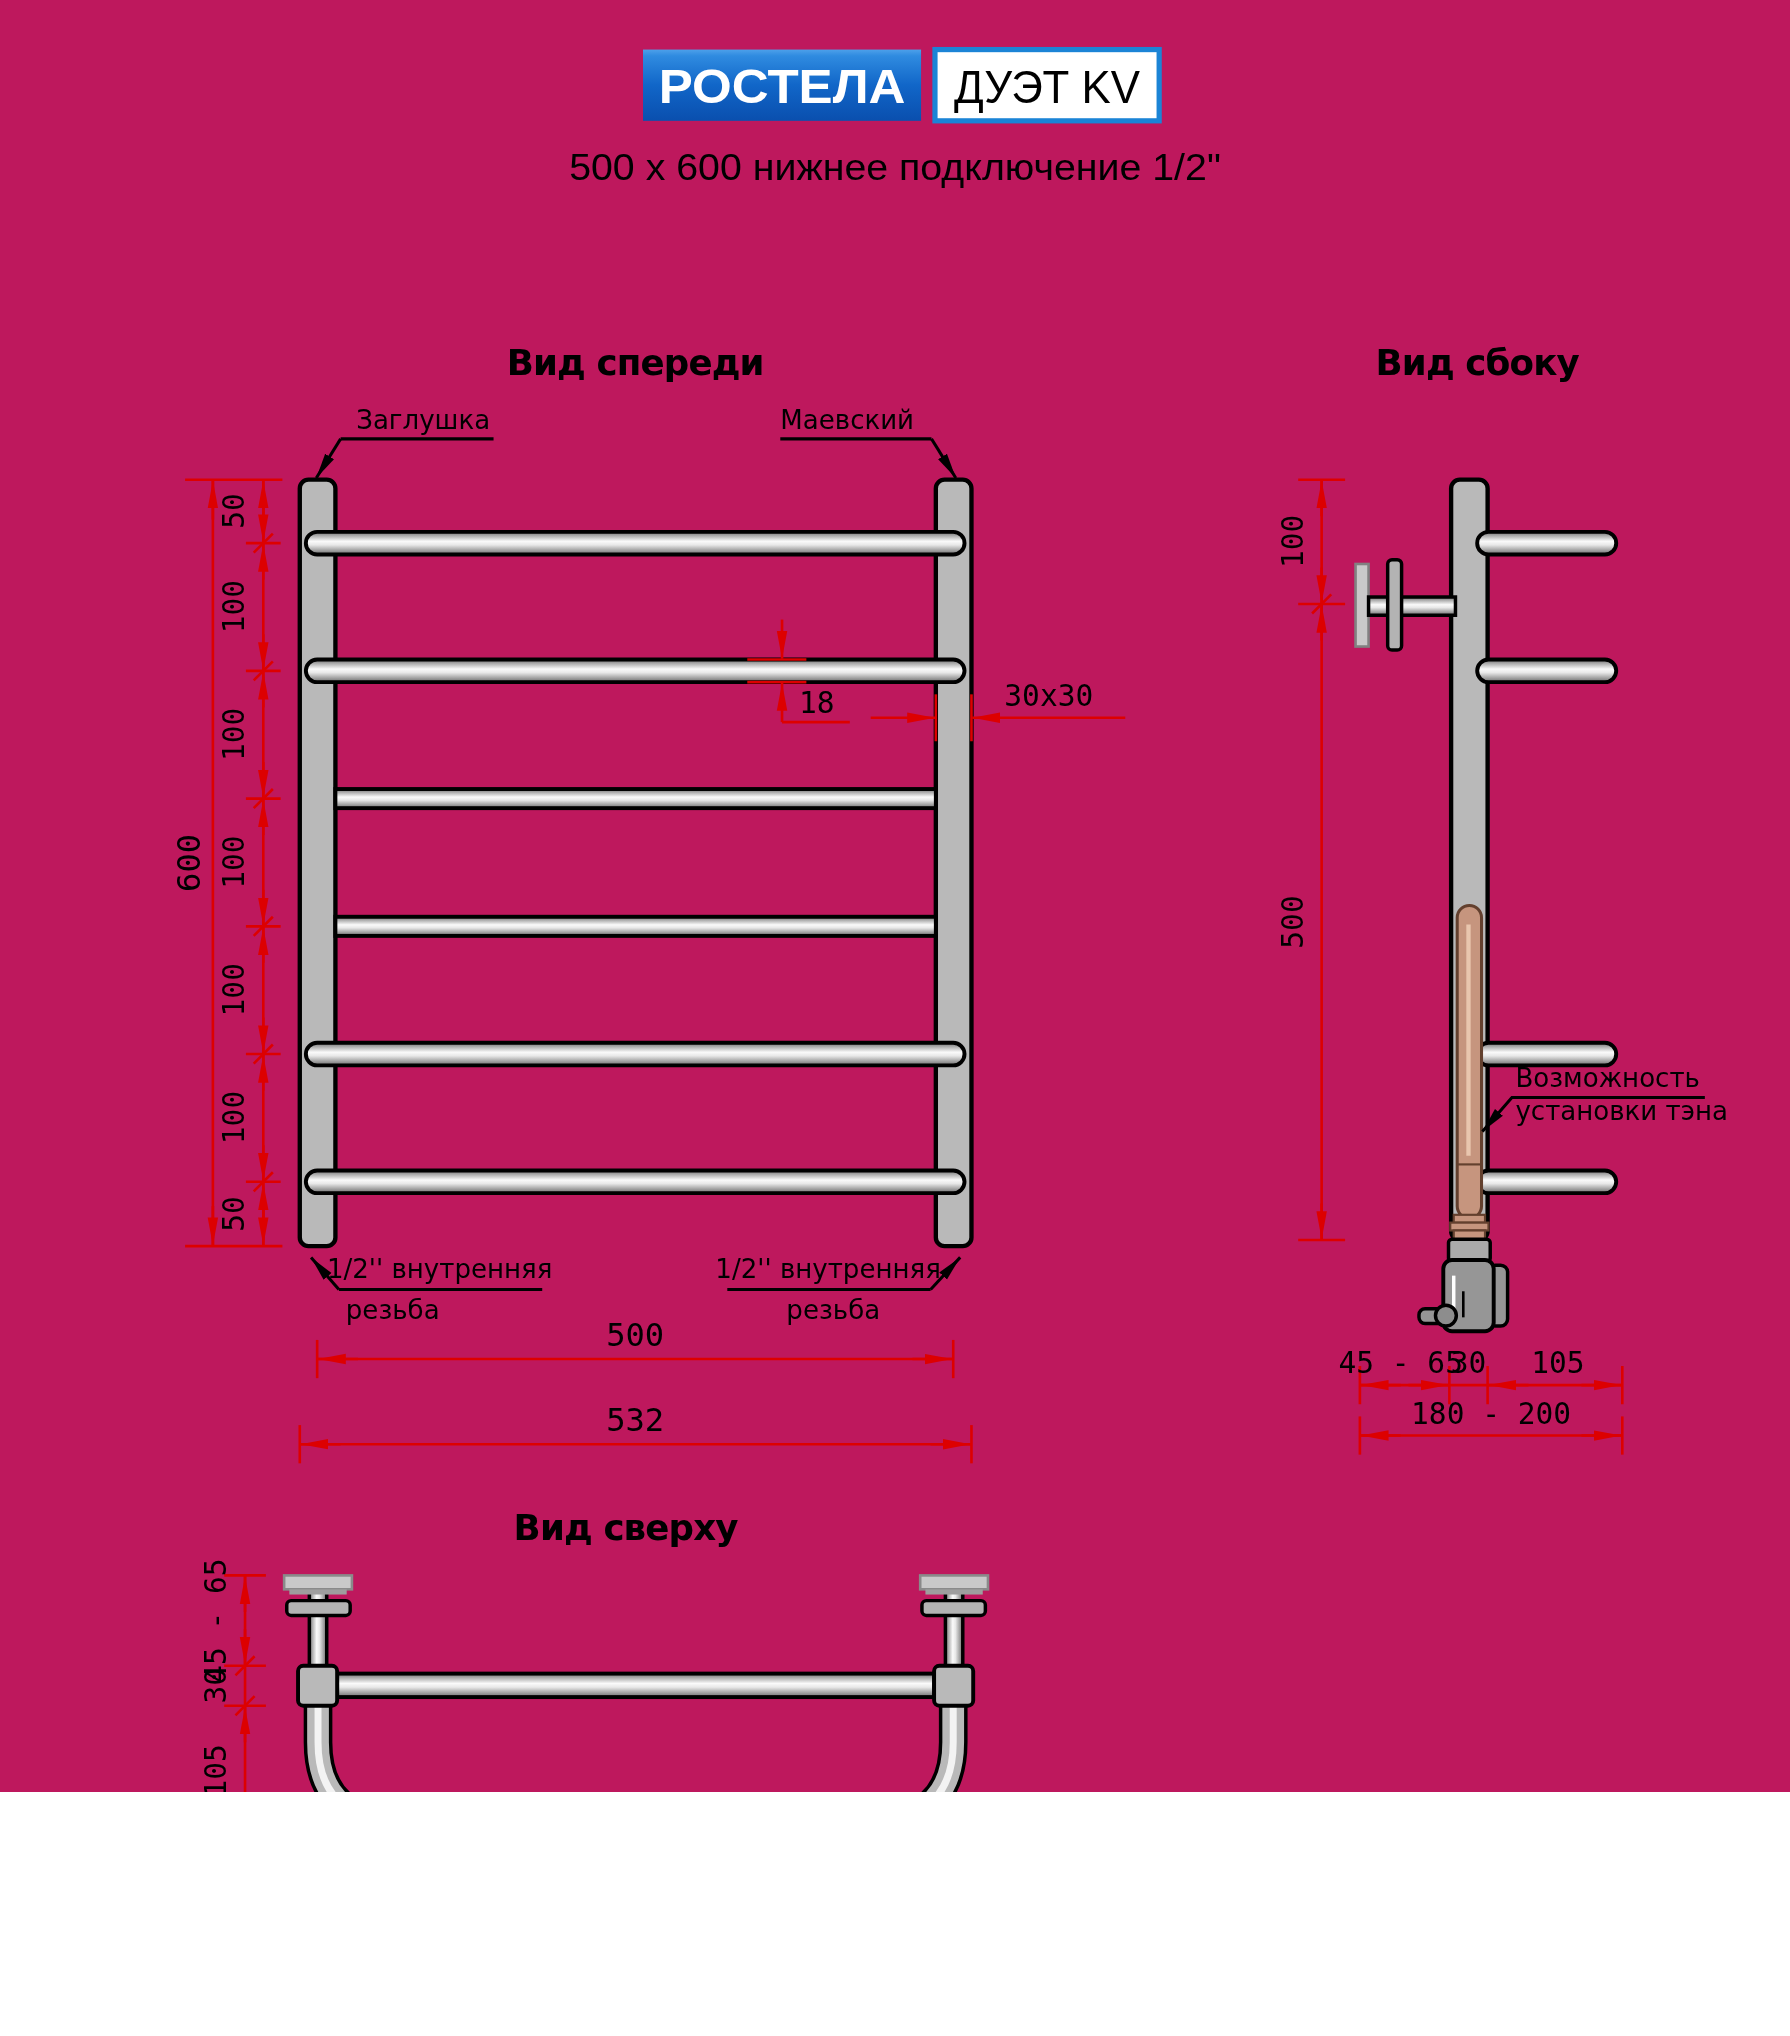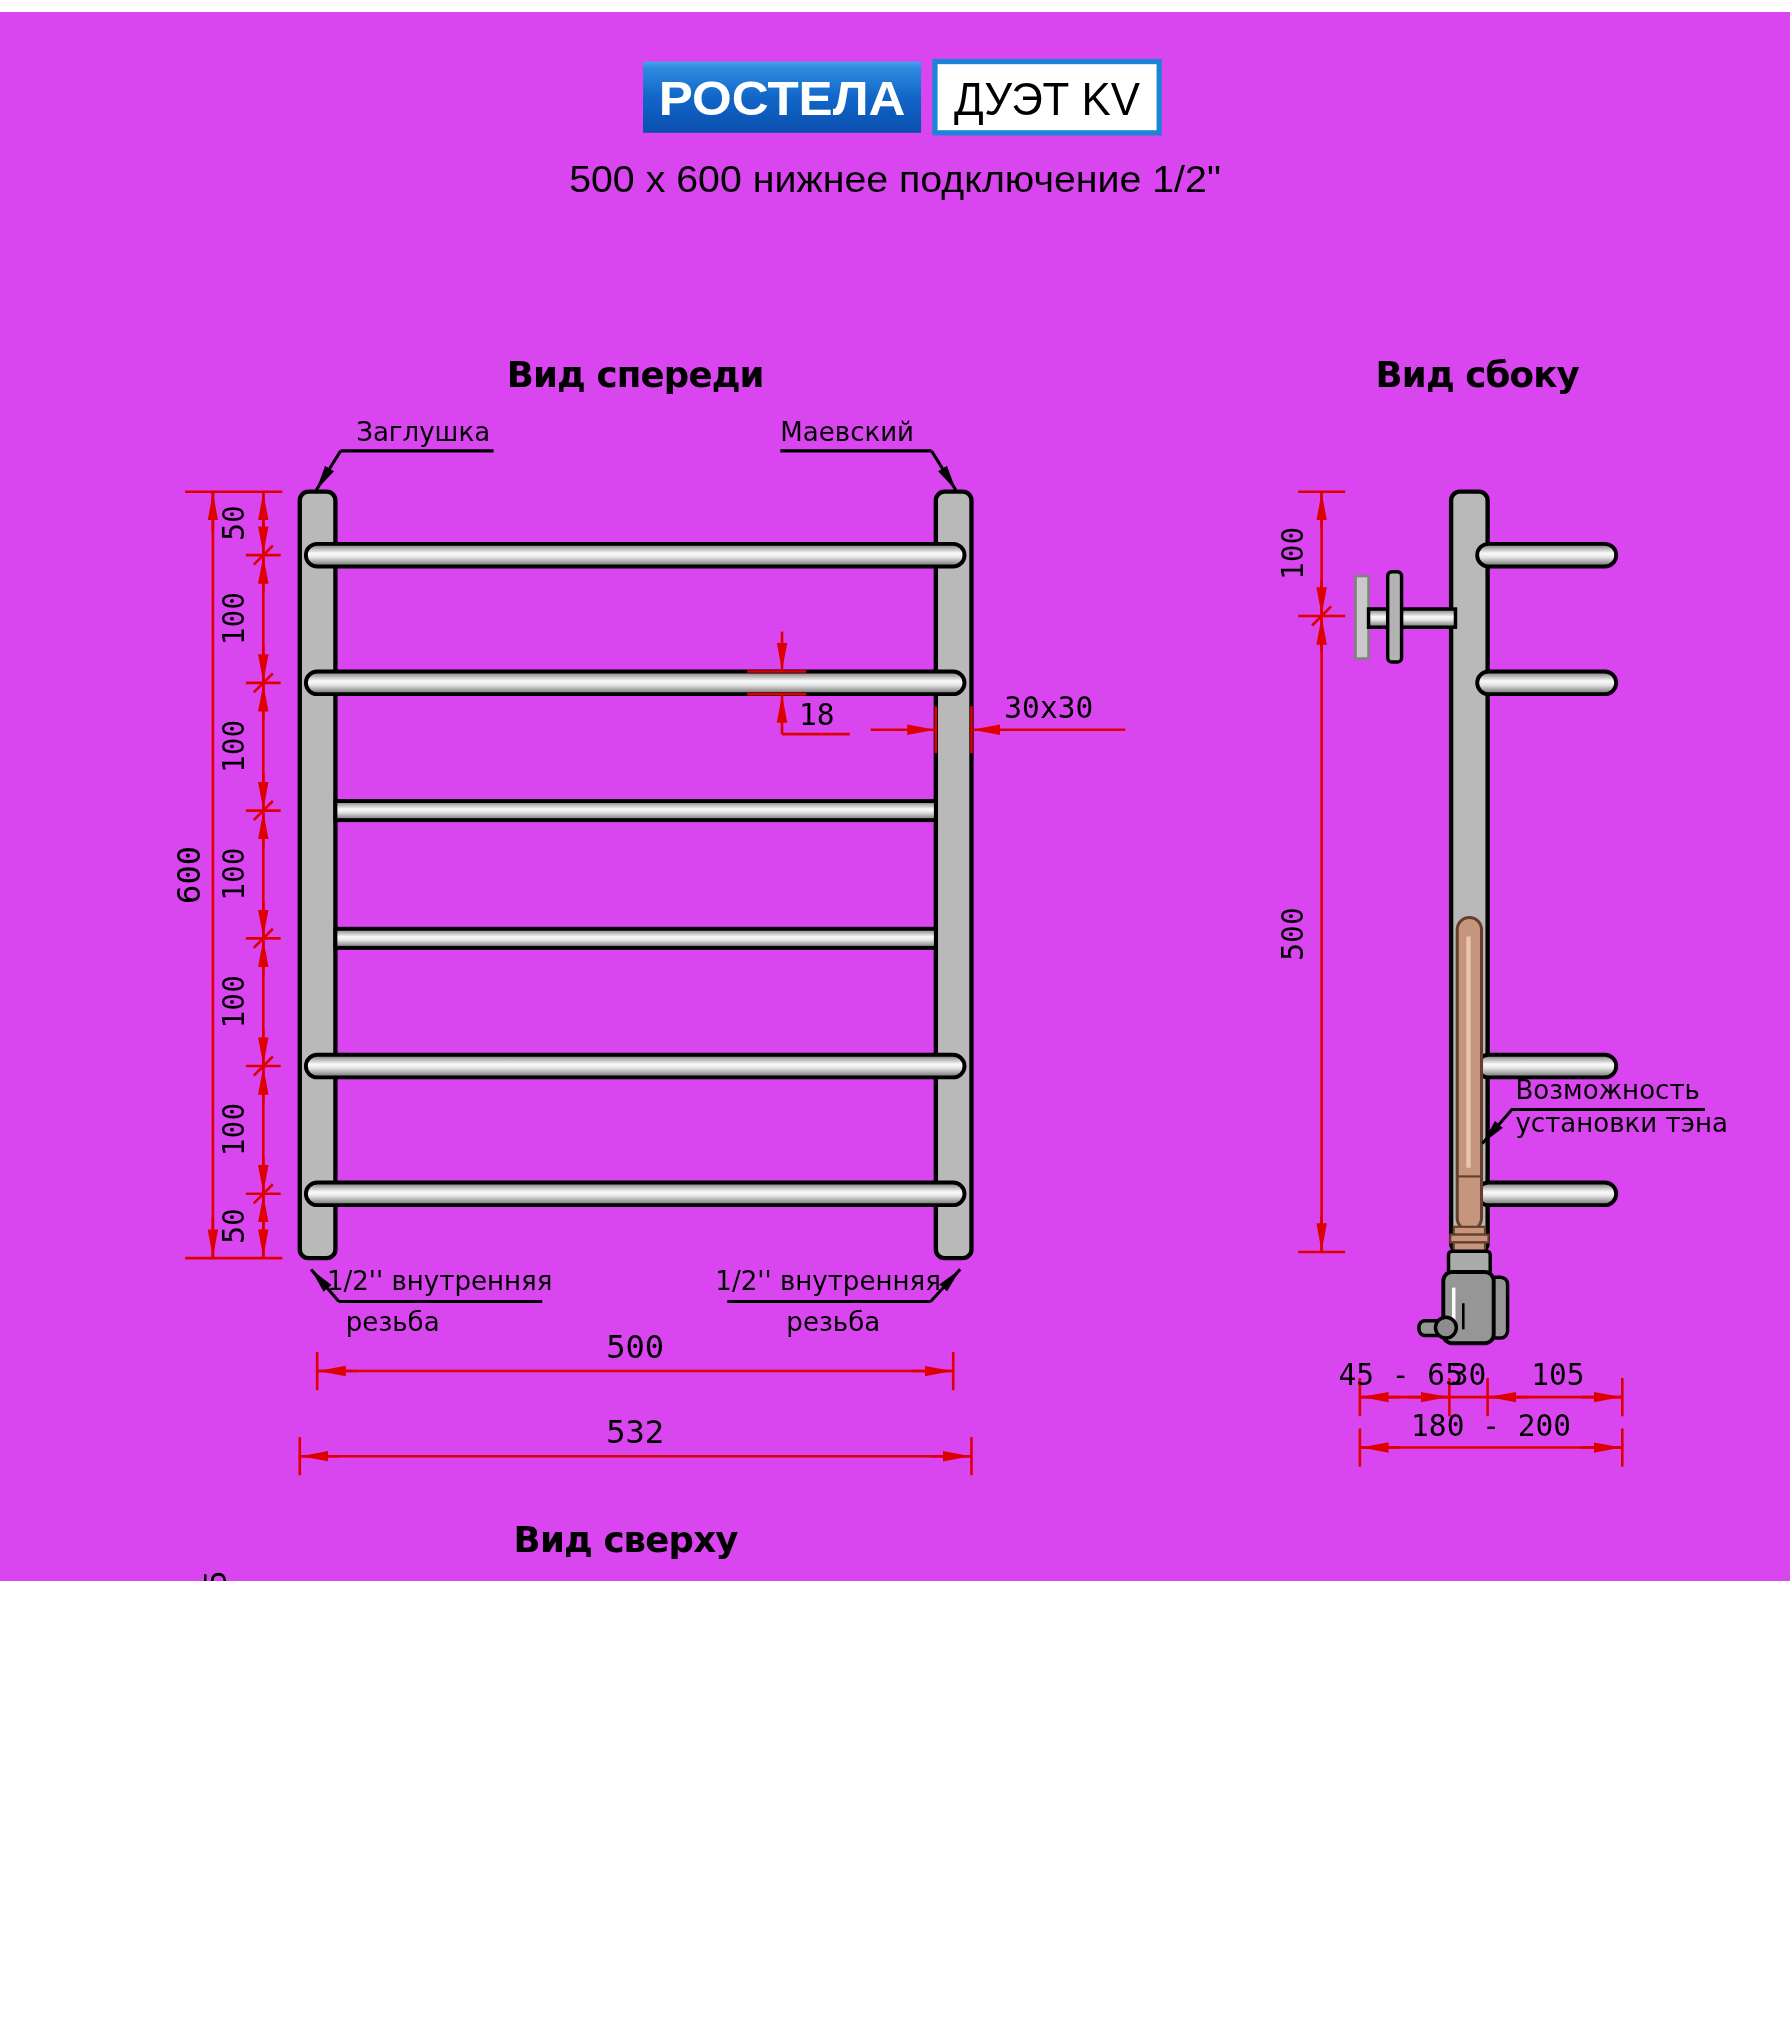--- a/index.html
+++ b/index.html
@@ -1,16 +1,16 @@
 <!DOCTYPE html>
 <html style="font-size:14px"><head>
 <meta charset="utf-8">
 <style>
   html,body{margin:0;padding:0;background:#ffffff;}
-  .page{position:relative;width:1790px;height:1569px;background:#d946ef;overflow:hidden;margin-top:12px;}
+  .page{position:relative;width:1790px;height:1792px;background:#be185d;overflow:hidden;}
   svg{position:absolute;left:0;top:0;}
   text{font-family:"DejaVu Sans",sans-serif;fill:#000;}
   .dim{font:34px "DejaVu Sans Mono",monospace;}
   .dimBig{font:37px "DejaVu Sans Mono",monospace;}
   .ann{font:30px "DejaVu Sans",sans-serif;}
   .ttl{font:bold 41px "DejaVu Sans",sans-serif;letter-spacing:-1px;}
   .brand{font:bold 56px "Liberation Sans",sans-serif;fill:#ffffff;}
   .model{font:54px "Liberation Sans",sans-serif;fill:#000;}
   .sub{font:43px "Liberation Sans",sans-serif;}
   .dl{stroke:#dd0000;stroke-width:3;fill:none;}

